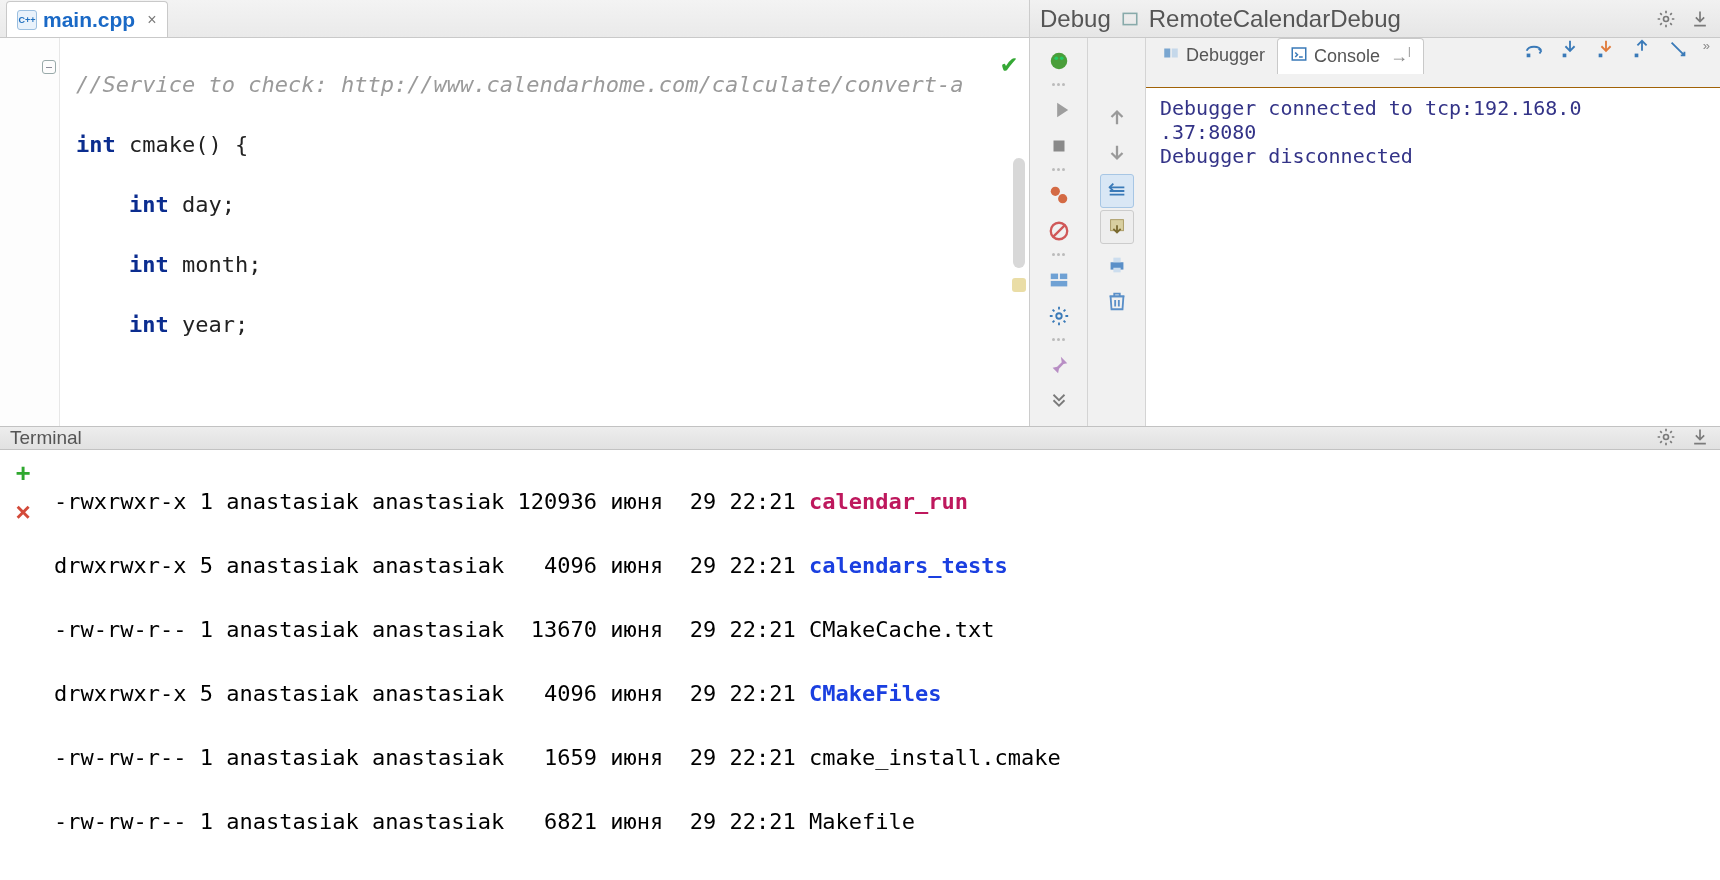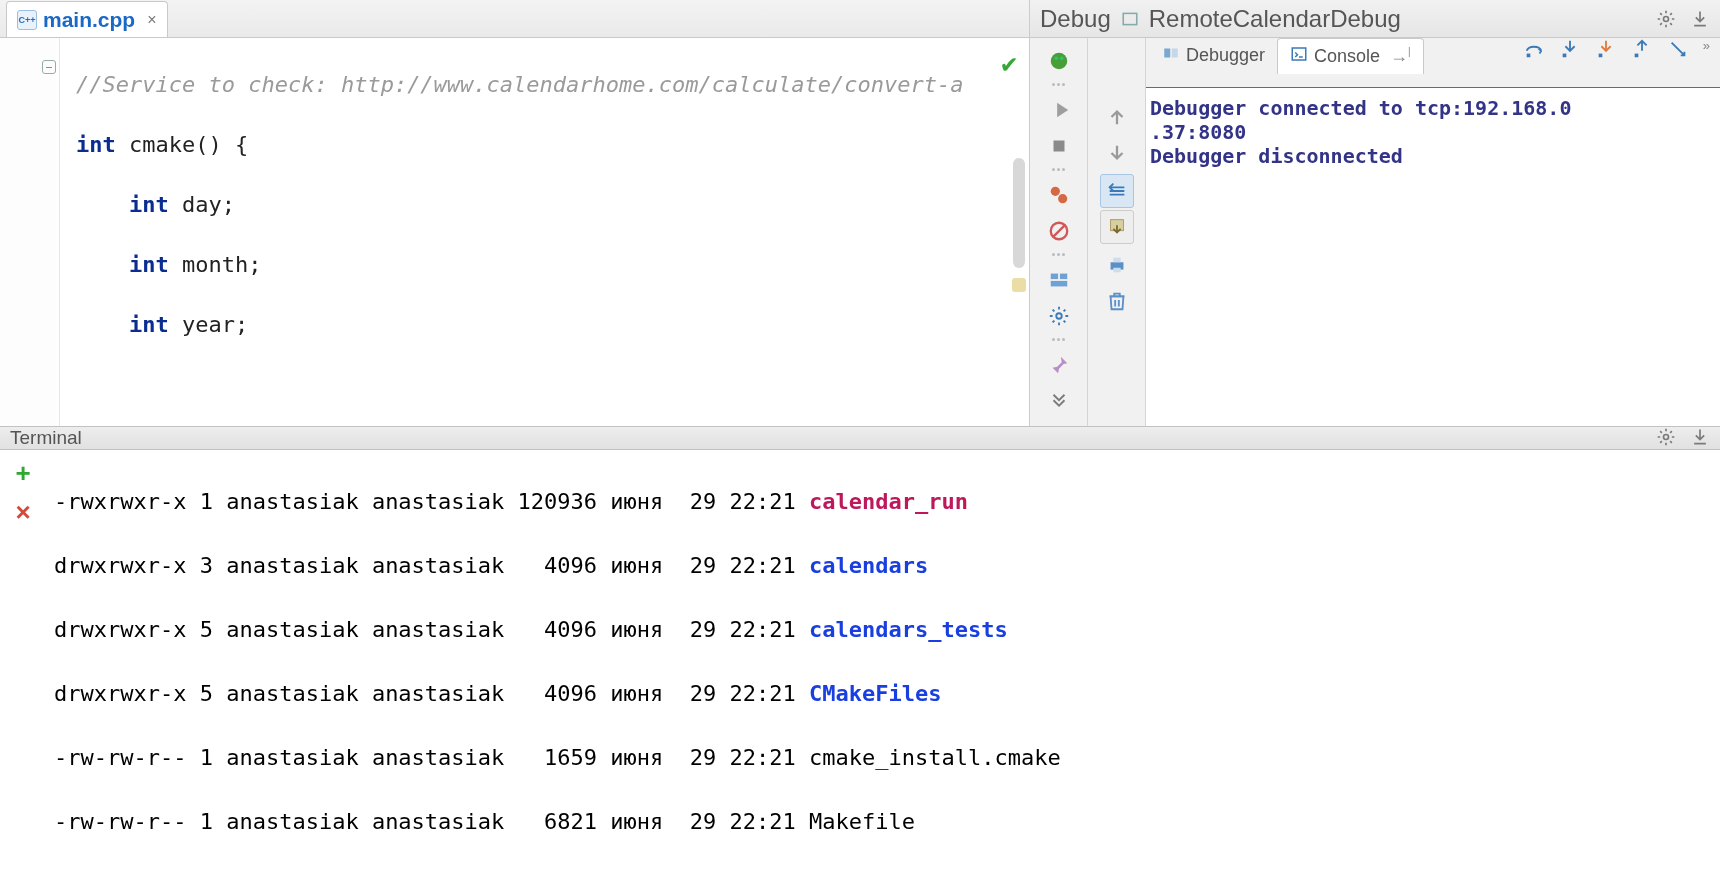--- a/index.html
+++ b/index.html
@@ -104,21 +104,21 @@
 }
 .debug-tabs { height:50px; display:flex; align-items:flex-start; gap:0; padding-left:4px; border-bottom:1px solid #a16207; background:#f1f1f1; }
 .dbg-tab {
   display:flex; align-items:center; gap:6px; padding:6px 12px;
   font-size:18px; color:#555;
 }
 .dbg-tab.active { background:#fff; border:1px solid #c9c9c9; border-bottom:none; border-radius:4px 4px 0 0; }
 .dbg-right-icons { margin-left:auto; display:flex; gap:14px; padding-right:10px; color:#7a7a7a; }
 .console-out {
   flex:1; background:#fff; font-family:Menlo,Consolas,monospace; font-size:20px;
-  padding:8px 4px; color:#333387; overflow:auto;font-weight:bold;
+  padding:8px 14px; color:#333387; overflow:auto;
 }
 .debug-content { flex:1; display:flex; flex-direction:column; }
 
 
 .terminal-header {
   height:36px; background:linear-gradient(#ededed,#e1e1e1);
   border-top:1px solid #c2c2c2; border-bottom:1px solid #c2c2c2;
   display:flex; align-items:flex-start; padding:0 10px; color:#555; font-size:19px;
 }
 .terminal-header .header-icons { margin-left:auto; }
@@ -387,20 +387,20 @@
     </span>
   </div>
 </div>
 <div class="terminal-body">
   <div class="term-left">
     <span class="term-plus">+</span>
     <span class="term-x">×</span>
   </div>
   <div class="term-out">
 <div><span>-rwxrwxr-x 1 anastasiak anastasiak 120936 июня  29 22:21 </span><span class="t-exec">calendar_run</span></div>
-<div><span>drwxrwxr-x 3 anastasiak anastasiak   4096 июня  29 22:21 </span><span class="t-dir">calendars</span></div>
 <div><span>drwxrwxr-x 5 anastasiak anastasiak   4096 июня  29 22:21 </span><span class="t-dir">calendars_tests</span></div>
+<div><span>-rw-rw-r-- 1 anastasiak anastasiak  13670 июня  29 22:21 </span><span>CMakeCache.txt</span></div>
 <div><span>drwxrwxr-x 5 anastasiak anastasiak   4096 июня  29 22:21 </span><span class="t-dir">CMakeFiles</span></div>
 <div><span>-rw-rw-r-- 1 anastasiak anastasiak   1659 июня  29 22:21 </span><span>cmake_install.cmake</span></div>
 <div><span>-rw-rw-r-- 1 anastasiak anastasiak   6821 июня  29 22:21 </span><span>Makefile</span></div>
 
   </div>
 </div>
 
 </body></html>

